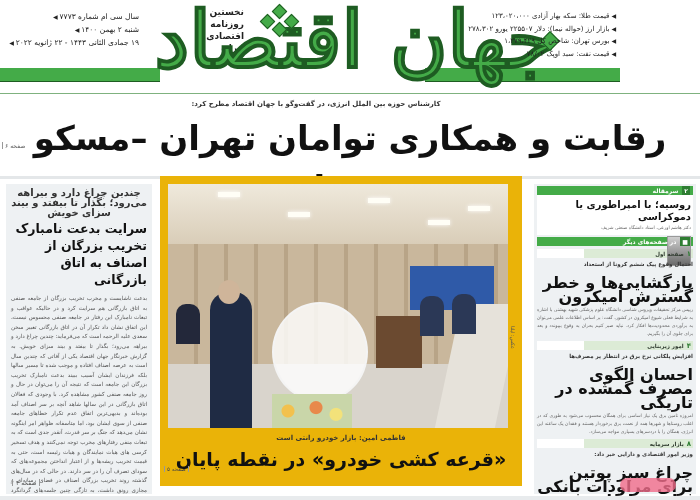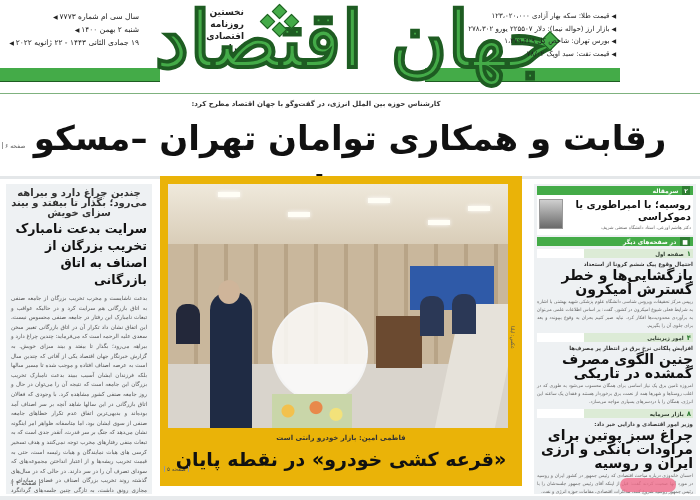--- a/index.html
+++ b/index.html
@@ -53,29 +53,29 @@
   .photo .seated { position: absolute; top: 120px; width: 24px; height: 40px; background: #23283a; border-radius: 10px 10px 0 0; }
   .photo-credit { position: absolute; left: 350px; top: 150px; font-size: 5px; color: #555; writing-mode: vertical-rl; direction: ltr; }
   .center-kicker { position: absolute; left: 0; top: 258px; width: 362px; text-align: center; font-size: 7px; font-weight: bold; color: #333; }
   .center-headline { position: absolute; left: 0; top: 270px; width: 362px; text-align: center; font-size: 19px; font-weight: bold; color: #111; line-height: 26px; }
   .center-page-ref { position: absolute; left: 4px; top: 290px; font-size: 5.5px; color: #444; border-left: 1px solid #999; border-right: 1px solid #999; padding: 0 2px; }
 
   
   .right-col { position: absolute; left: 534px; top: 184px; width: 162px; height: 310px; background: #eef1f3; padding: 0 3px; }
   .sec-bar { height: 9px; background: #44ab48; color: #fff; font-size: 6px; font-weight: bold; line-height: 9px; padding-right: 3px; margin-top: 2px; display: flex; align-items: center; gap: 4px; }
   .sec-num { background: #2e7d32; color: #fff; font-size: 6px; padding: 0 2px; }
-  .opinion { display: flex; flex-direction: row; align-items: flex-start; gap: 6px; padding: 4px 2px; background: #fff; height: 40px; }
+  .opinion { display: flex; flex-direction: column; align-items: flex-start; gap: 6px; padding: 4px 2px; background: #fff; height: 40px; }
   .opinion-photo { width: 24px; height: 30px; background: linear-gradient(#cfcfcf, #6a6a6a); flex: none; border: 1px solid #999; }
   .opinion-text { flex: 1; text-align: right; }
   .opinion-title { font-size: 10px; font-weight: bold; line-height: 12px; color: #111; }
   .opinion-author { font-size: 4.5px; color: #666; margin-top: 2px; }
   .sub-bar { height: 9px; margin-top: 3px; display: flex; align-items: center; gap: 3px; font-size: 5.5px; font-weight: bold; color: #2e3a2e; padding-right: 2px; background: linear-gradient(to left, #dcebd6 0 70%, #fff 70%); }
   .sub-bar .num { font-size: 7px; color: #2e7d32; font-weight: bold; }
   .story-kicker { font-size: 5.5px; font-weight: bold; color: #333; text-align: right; margin-top: 3px; }
-  .story-headline { font-size: 14px; font-weight: bold; color: #111; text-align: right; line-height: 14px; margin-top: 1px; }
+  .story-headline { font-size: 16px; font-weight: bold; color: #111; text-align: right; line-height: 14px; margin-top: 9px; }
   .story-body { font-size: 4.6px; line-height: 8px; color: #666; text-align: justify; margin-top: 2px; }
 
   .bottom-rule { position: absolute; left: 0; top: 496px; width: 700px; height: 4px; background: #e8ebed; }
   .watermark { position: absolute; left: 620px; top: 478px; width: 56px; height: 14px; background: #f06b8a; border-radius: 7px; opacity: 0.8; }
 </style>
 </head>
 <body>
 
 <div class="masthead">
   <div class="issue-info">
@@ -176,21 +176,21 @@
     <div class="story-headline">بازگشایی‌ها و خطر گسترش اُمیکرون</div>
     <div class="story-body">رییس مرکز تحقیقات ویروس شناسی دانشگاه علوم پزشکی شهید بهشتی با اشاره به شرایط فعلی شیوع امیکرون در کشور، گفت: بر اساس اطلاعات علمی می‌توان به برآوردی محدودیت‌ها افکار کرد. نباید صبر کنیم بحران به وقوع بپیوندد و بعد برای جلوی آن را بگیریم.</div>
   </div>
 
   <div>
     <div class="sub-bar">
       <span class="num">۴</span>
       <span>امور زیربنایی</span>
     </div>
     <div class="story-kicker">افزایش پلکانی نرخ برق در انتظار پر مصرف‌ها</div>
-    <div class="story-headline">چنین الگوی مصرف گمشده در تاریکی</div>
+    <div class="story-headline">احسان الگوی مصرف گمشده در تاریکی</div>
     <div class="story-body">امروزه تامین برق یک نیاز اساسی برای همگان محسوب می‌شود به طوری که در اغلب روستاها و شهرها همه از نعمت برق برخوردار هستند و فقدان یک ساعته این انرژی، همگان را با دردسرهای بسیاری مواجه می‌سازد.</div>
   </div>
 
   <div>
     <div class="sub-bar">
       <span class="num">۸</span>
       <span>بازار سرمایه</span>
     </div>
     <div class="story-kicker">وزیر امور اقتصادی و دارایی خبر داد:</div>
     <div class="story-headline">چراغ سبز پوتین برای مراودات بانکی و ارزی ایران و روسیه</div>

